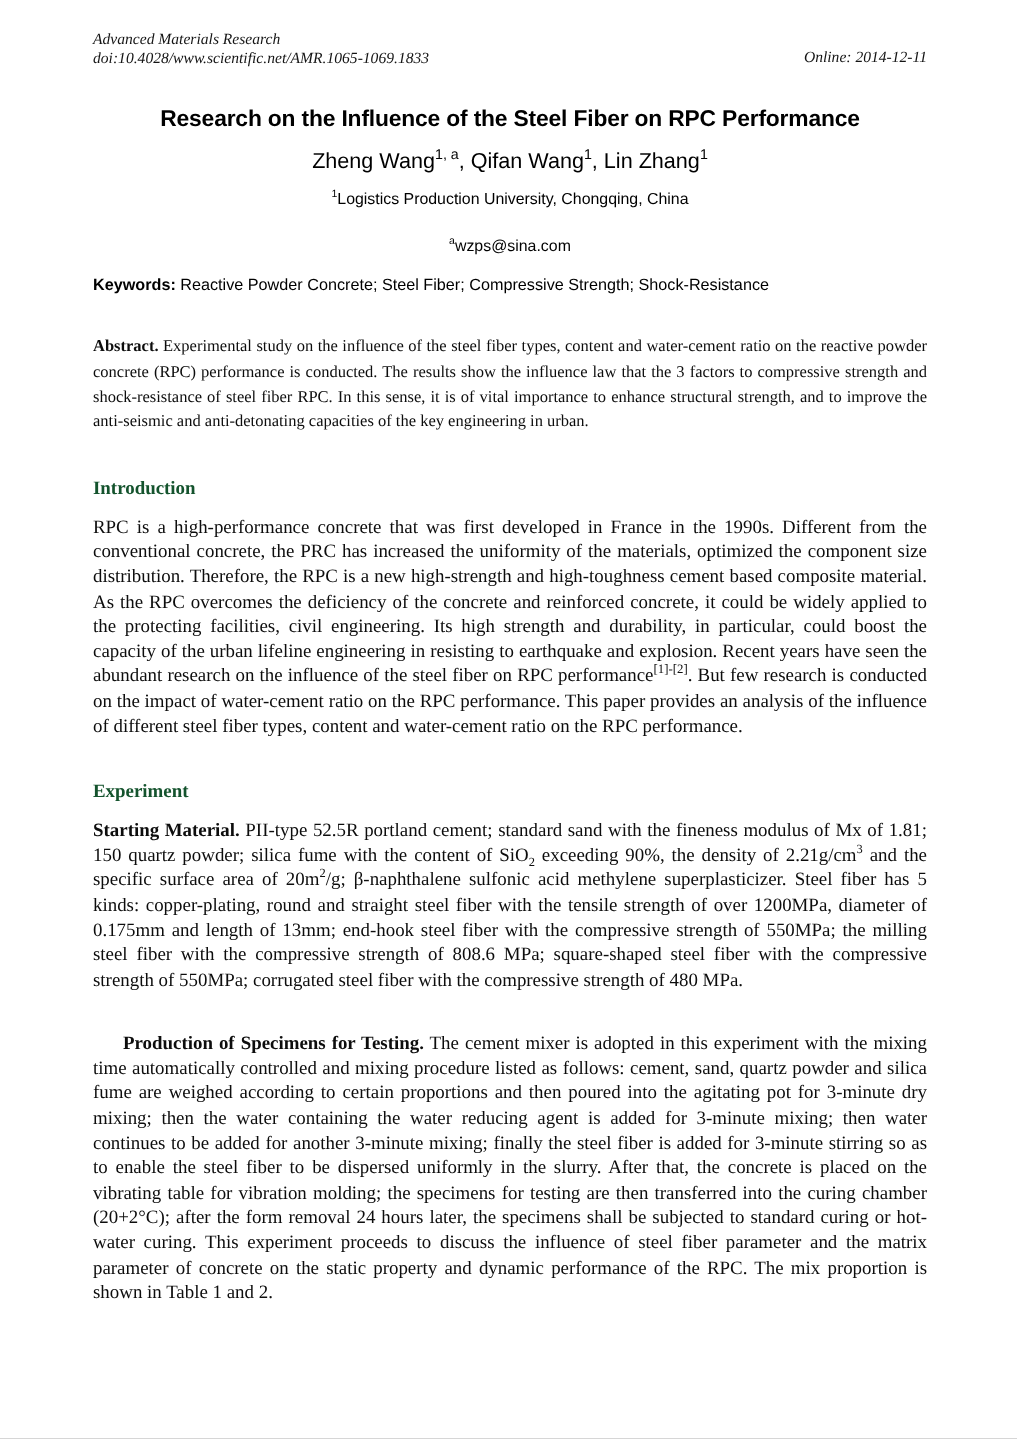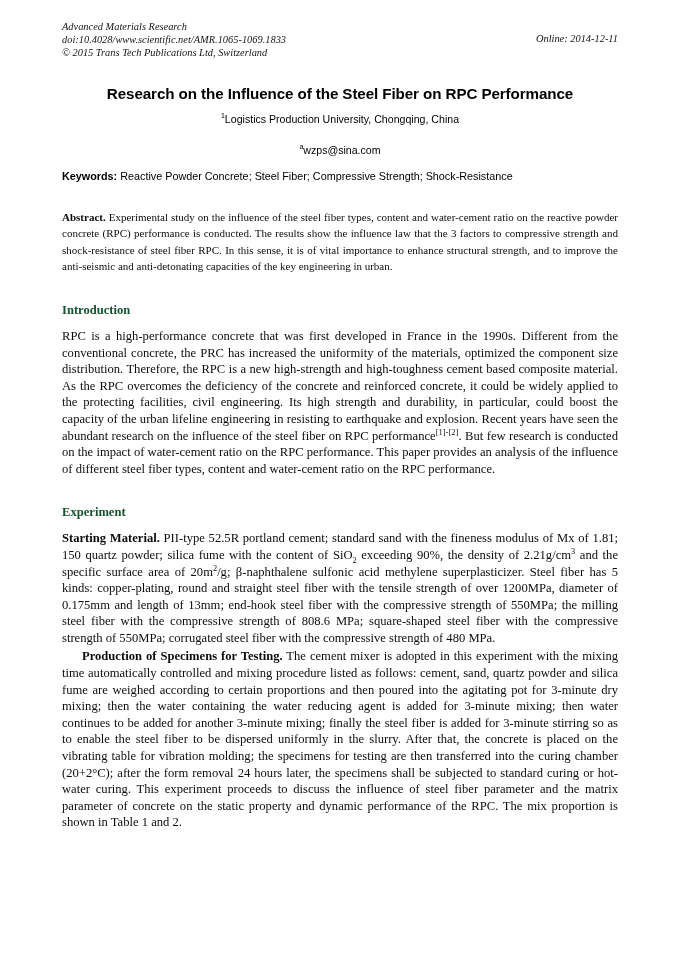--- a/index.html
+++ b/index.html
@@ -118,44 +118,46 @@
     margin-bottom: 0;
     line-height: 16px;
   }
   .para {
     font-size: 12.6px;
     line-height: 16.6px;
     text-align: justify;
     color: #0d0d0d;
     margin-top: 10px;
   }
-  .para.tight { margin-top: 2px; }
+  .para.tight { margin-top: 26px; }
   .para b { font-weight: bold; }
   .para.indent { text-indent: 20px; }
   .cite {
     font-size: 0.68em;
     vertical-align: super;
     line-height: 0;
   }
 </style>
 </head>
 <body>
 
 <div class="page">
   <div class="content">
 
     <div class="jhead">
       <div class="online">Online: 2014-12-11</div>
       <div class="line">Advanced Materials Research</div>
       <div class="line">doi:10.4028/www.scientific.net/AMR.1065-1069.1833</div>
-      <div class="line">© 2015 Trans Tech Publications Ltd, Switzerland</div>
     </div>
 
     <div class="title">Research on the Influence of the Steel Fiber on RPC Performance</div>
 
+    <div class="authors">
+      <span>Zheng Wang</span><sup class="s">1, a</sup><span>, Qifan Wang</span><sup class="s">1</sup><span>, Lin Zhang</span><sup class="s">1</sup>
+    </div>
 
     <div class="affil">
       <sup class="s">1</sup><span>Logistics Production University, Chongqing, China</span>
     </div>
 
     <div class="email">
       <sup class="s">a</sup><span>wzps@sina.com</span>
     </div>
 
     <div class="keywords">

